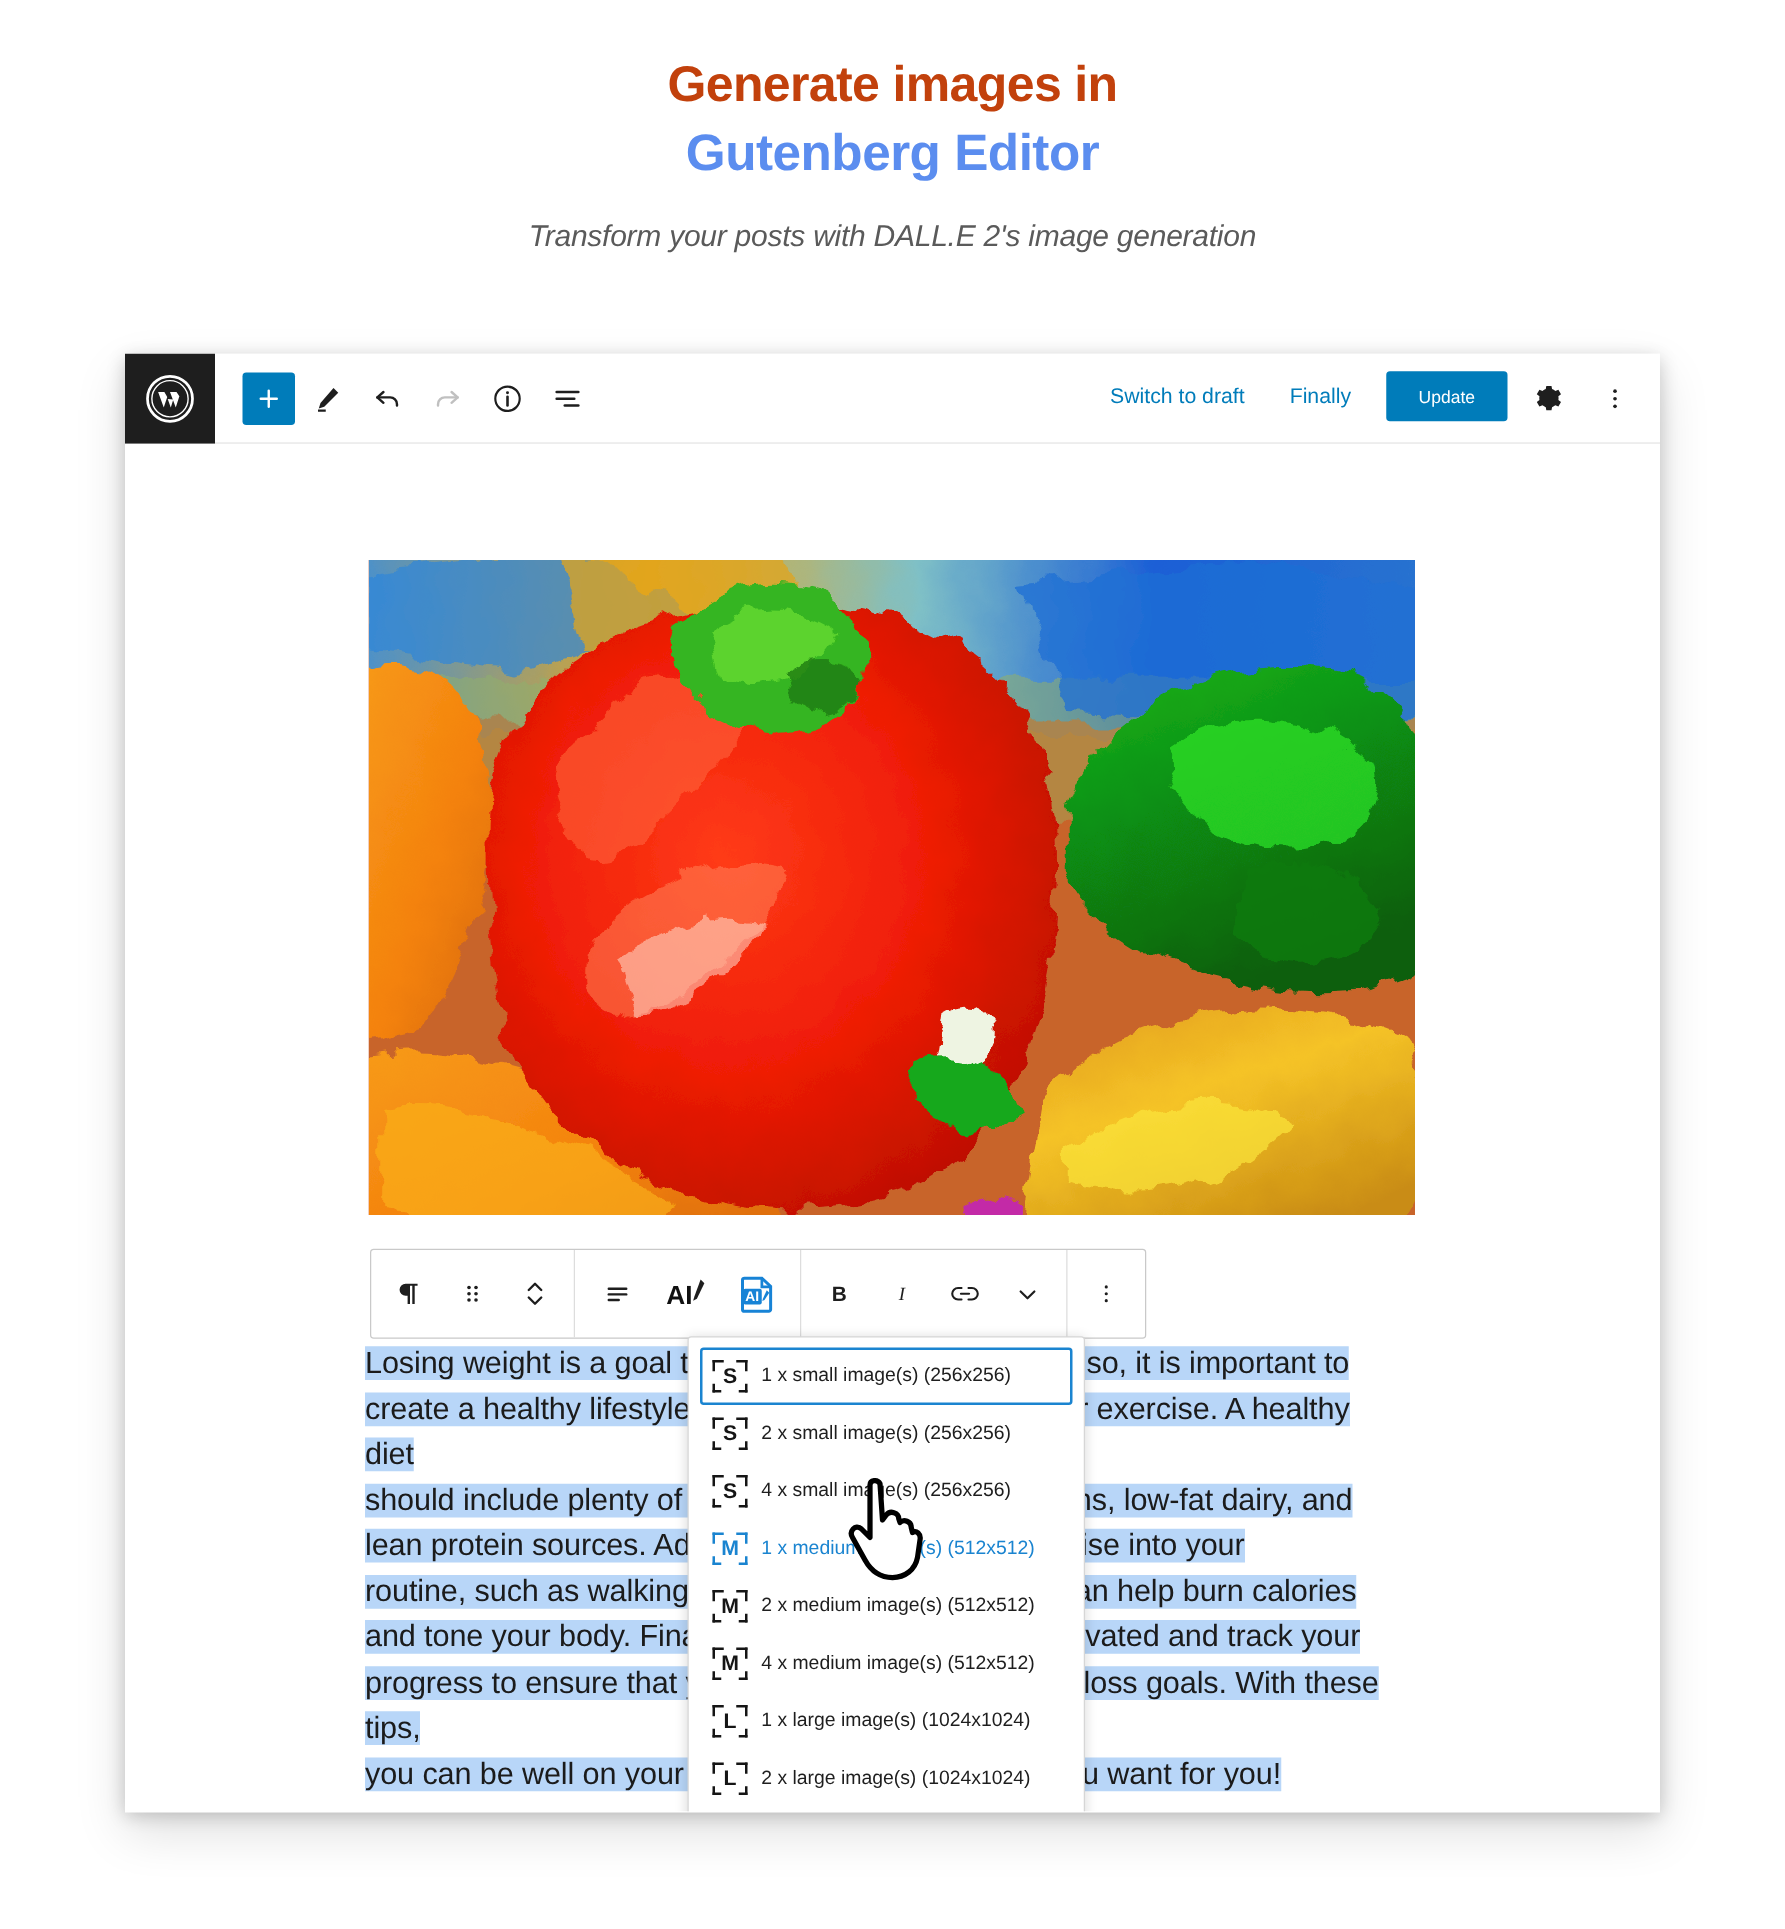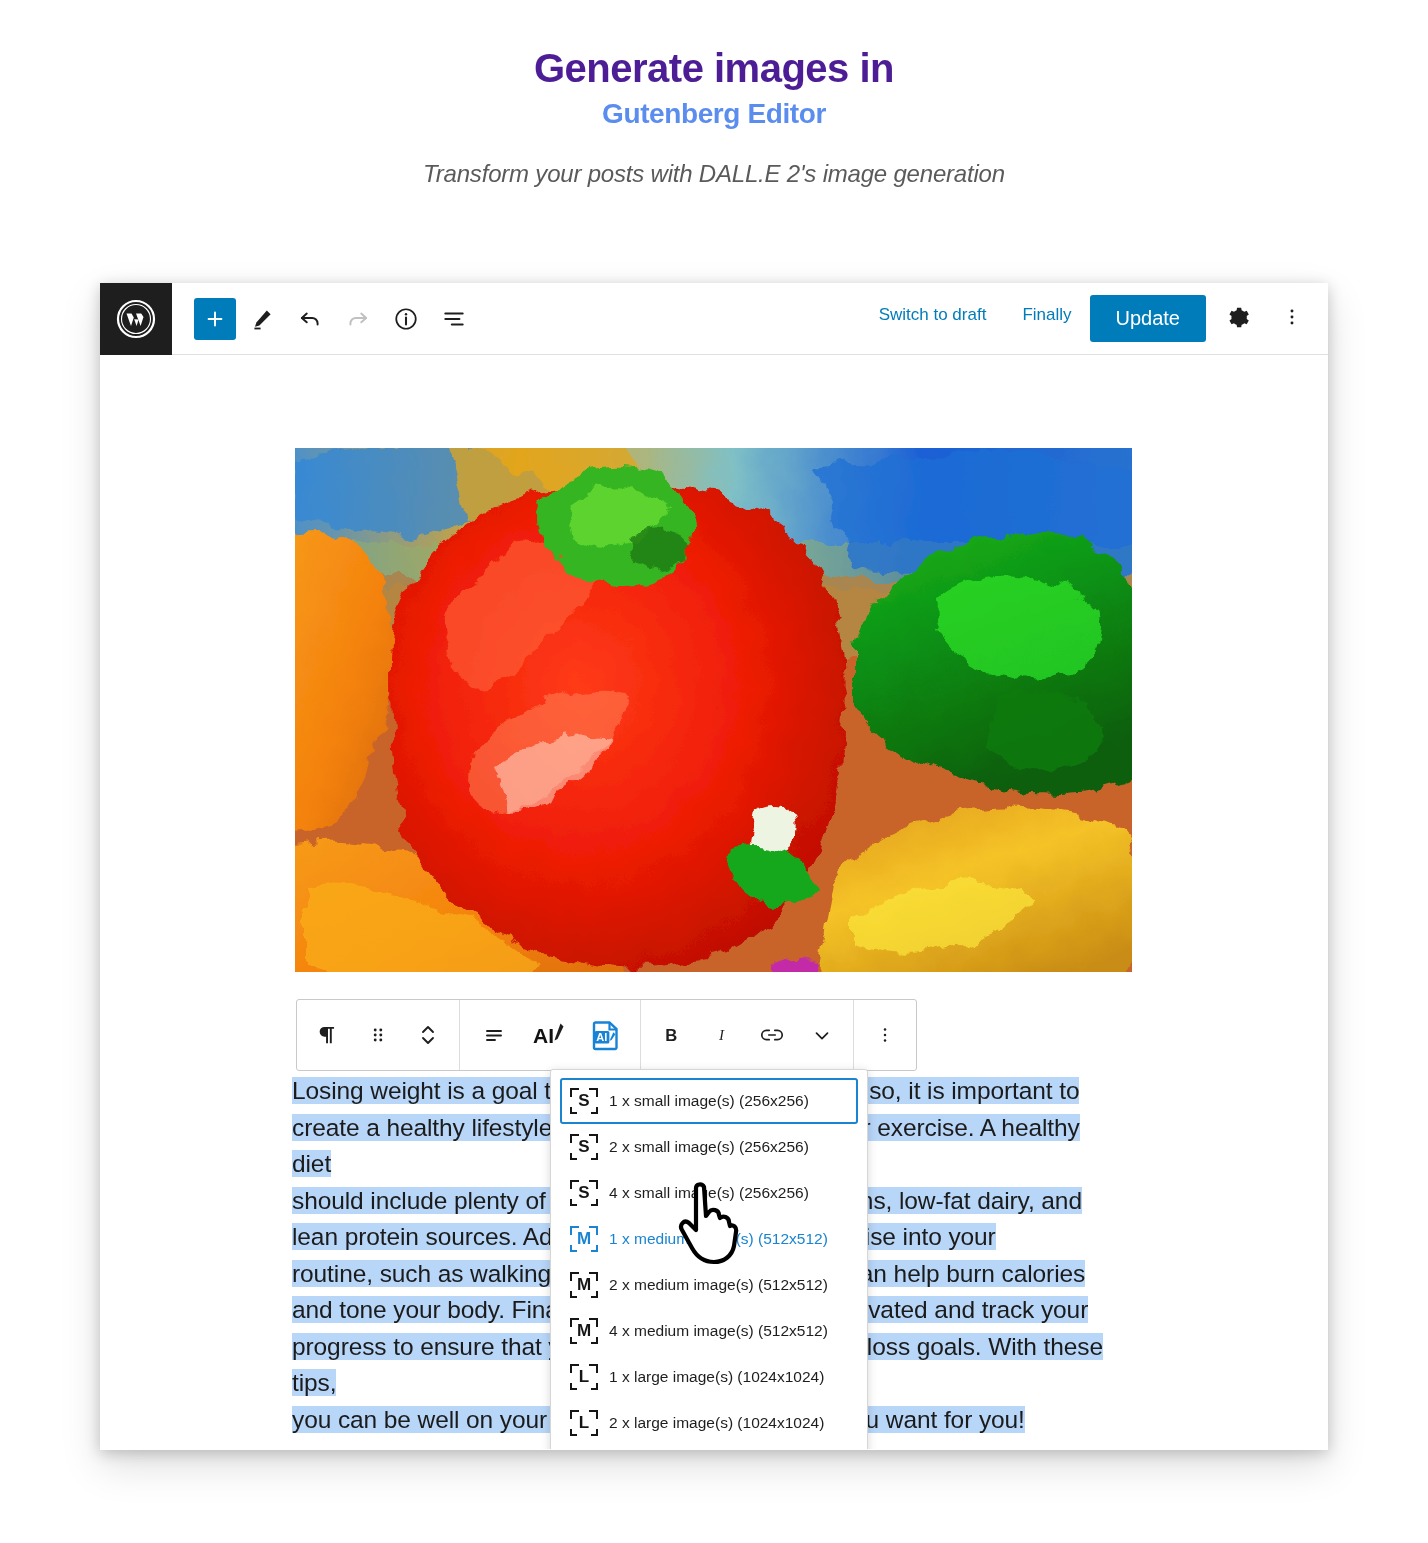--- a/index.html
+++ b/index.html
@@ -9,26 +9,26 @@
     background: #ffffff;
     font-family: "Liberation Sans", sans-serif;
     overflow: hidden;
   }
 
   
   .promo-header { text-align: center; padding-top: 44px; }
   .promo-title {
     font-size: 40px;
     font-weight: 800;
-    color: #4c1d95;
+    color: #c2410c;
     letter-spacing: -0.5px;
     line-height: 1.22;
   }
   .promo-subtitle {
-    font-size: 28px;
+    font-size: 41px;
     font-weight: 800;
     color: #5b8def;
     letter-spacing: -0.4px;
     line-height: 1.22;
     margin-top: 4px;
   }
   .promo-tagline {
     font-size: 24px;
     font-style: italic;
     color: #5a5a5a;
@@ -100,25 +100,25 @@
     color: #007cba;
     background: none;
     border: none;
     cursor: pointer;
     padding: 10px 18px;
     font-family: "Liberation Sans", sans-serif;
   }
   .update-btn {
     background: #007cba;
     color: #ffffff;
-    font-size: 20px;
+    font-size: 14px;
     border: none;
     border-radius: 3px;
     padding: 12px 26px;
-    margin-left: 0;
+    margin-left: 10px;
     cursor: pointer;
     font-family: "Liberation Sans", sans-serif;
   }
   .icon-btn {
     width: 44px; height: 44px;
     display: flex; align-items: center; justify-content: center;
     background: none; border: none; cursor: pointer;
     margin-left: 10px;
   }
 

